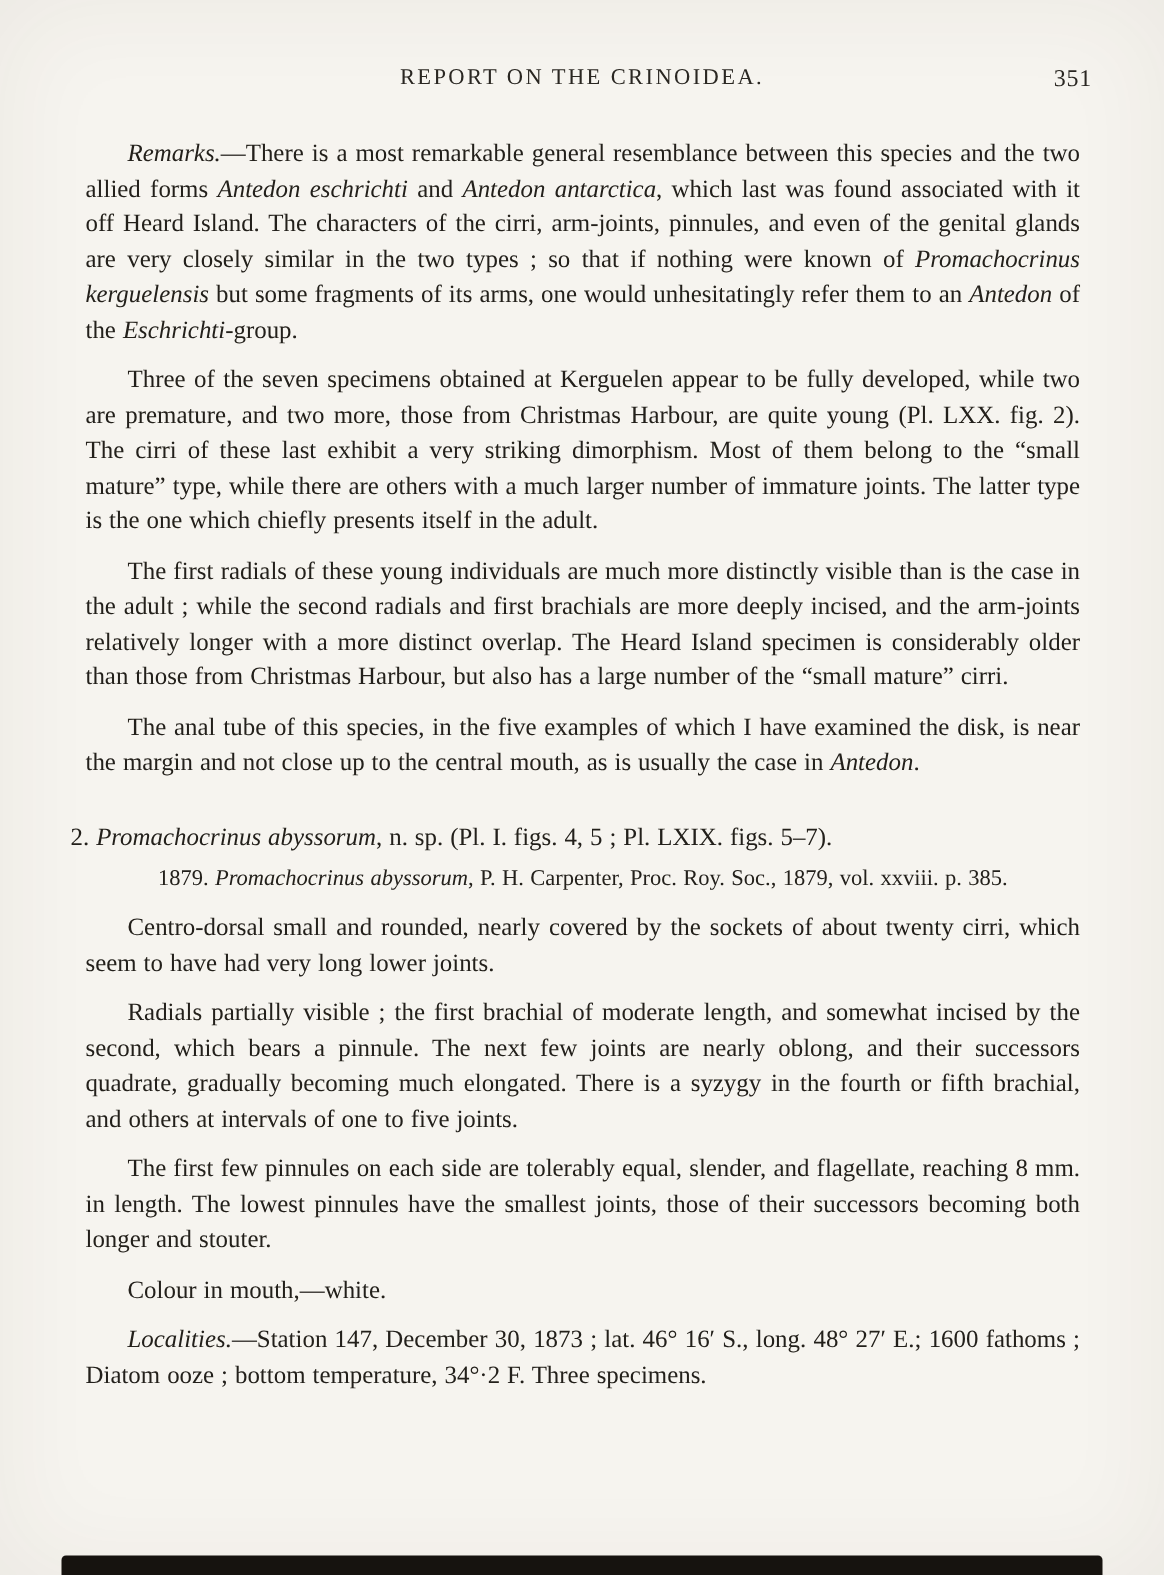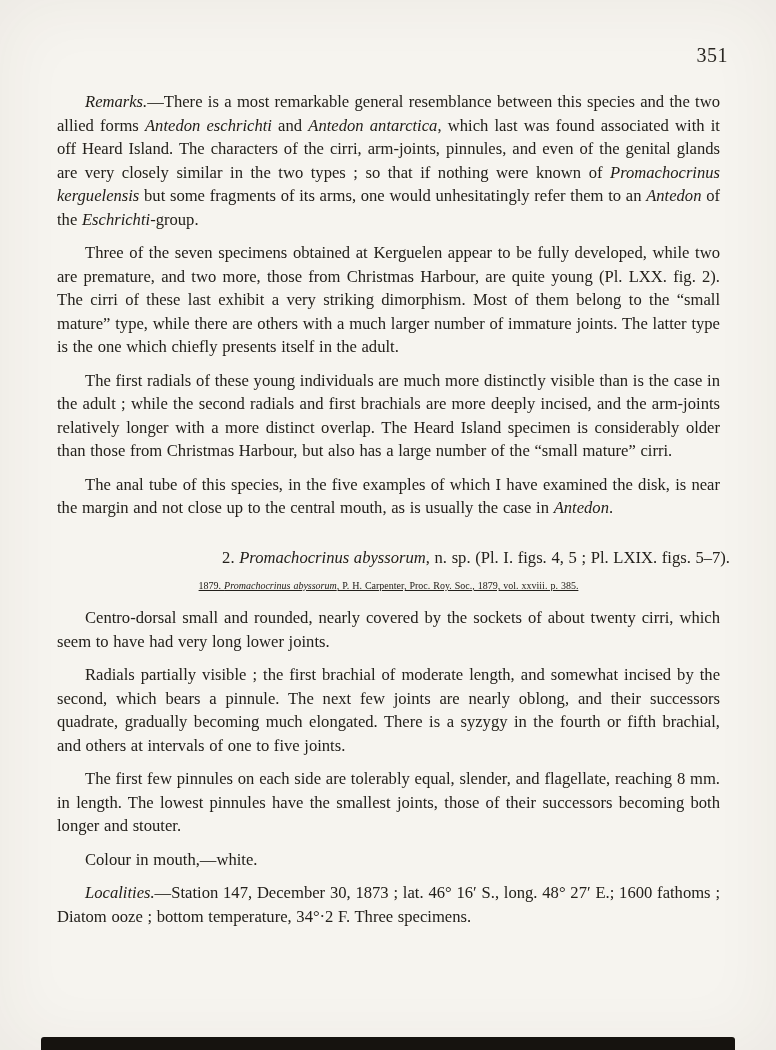--- a/index.html
+++ b/index.html
@@ -29,61 +29,61 @@
     text-align: center;
     font-size: 15px;
     letter-spacing: 1.6px;
     color: #2a2722;
   }
   .pagenum {
     position: absolute;
     right: 48px;
     top: 0;
     letter-spacing: 0.5px;
-    font-size: 20px;
+    font-size: 16px;
   }
   .page-body {
     margin: 26px 46px 0 47px;
     font-size: 16.6px;
     line-height: 23.5px;
     text-align: justify;
     word-spacing: 0.5px;
   }
   .page-body p { margin: 10px; }
   p.para { text-indent: 28px; }
   p.heading {
     margin: 26px 0 7px 0;
-    text-align: right;
+    text-align: left;
     text-indent: 0;
   }
   p.citation {
     margin: 0 0 10px 0;
     text-align: center;
     text-indent: 0;
-    font-size: 10px;
+    font-size: 15px;
     line-height: 20px;
-    text-decoration: underline;
   }
   .it { font-style: italic; }
   .scan-bar {
     position: absolute;
     left: 41px;
     right: 41px;
     bottom: 0;
     height: 13px;
     background: #16130f;
     border-radius: 3px 3px 0 0;
   }
 </style>
 </head>
 <body>
 
 <div class="page">
 
   <header class="running-header">
+    <span>REPORT ON THE CRINOIDEA.</span>
     <span class="pagenum">351</span>
   </header>
 
   <main class="page-body">
       <p class="para"><span class="it">Remarks.</span><span>—There is a most remarkable general resemblance between this species and the two allied forms </span><span class="it">Antedon eschrichti</span><span> and </span><span class="it">Antedon antarctica</span><span>, which last was found associated with it off Heard Island.  The characters of the cirri, arm-joints, pinnules, and even of the genital glands are very closely similar in the two types&nbsp;; so that if nothing were known of </span><span class="it">Promachocrinus kerguelensis</span><span> but some fragments of its arms, one would unhesitatingly refer them to an </span><span class="it">Antedon</span><span> of the </span><span class="it">Eschrichti</span><span>-group.</span></p>
       <p class="para"><span>Three of the seven specimens obtained at Kerguelen appear to be fully developed, while two are premature, and two more, those from Christmas Harbour, are quite young (Pl. LXX. fig. 2).  The cirri of these last exhibit a very striking dimorphism.  Most of them belong to the “small mature” type, while there are others with a much larger number of immature joints.  The latter type is the one which chiefly presents itself in the adult.</span></p>
       <p class="para"><span>The first radials of these young individuals are much more distinctly visible than is the case in the adult&nbsp;; while the second radials and first brachials are more deeply incised, and the arm-joints relatively longer with a more distinct overlap.  The Heard Island specimen is considerably older than those from Christmas Harbour, but also has a large number of the “small mature” cirri.</span></p>
       <p class="para"><span>The anal tube of this species, in the five examples of which I have examined the disk, is near the margin and not close up to the central mouth, as is usually the case in </span><span class="it">Antedon</span><span>.</span></p>
       <p class="heading"><span>2. </span><span class="it">Promachocrinus abyssorum</span><span>, n. sp. (Pl. I. figs. 4, 5&nbsp;; Pl. LXIX. figs. 5–7).</span></p>
       <p class="citation"><span>1879. </span><span class="it">Promachocrinus abyssorum</span><span>, P. H. Carpenter, Proc. Roy. Soc., 1879, vol. xxviii. p. 385.</span></p>

